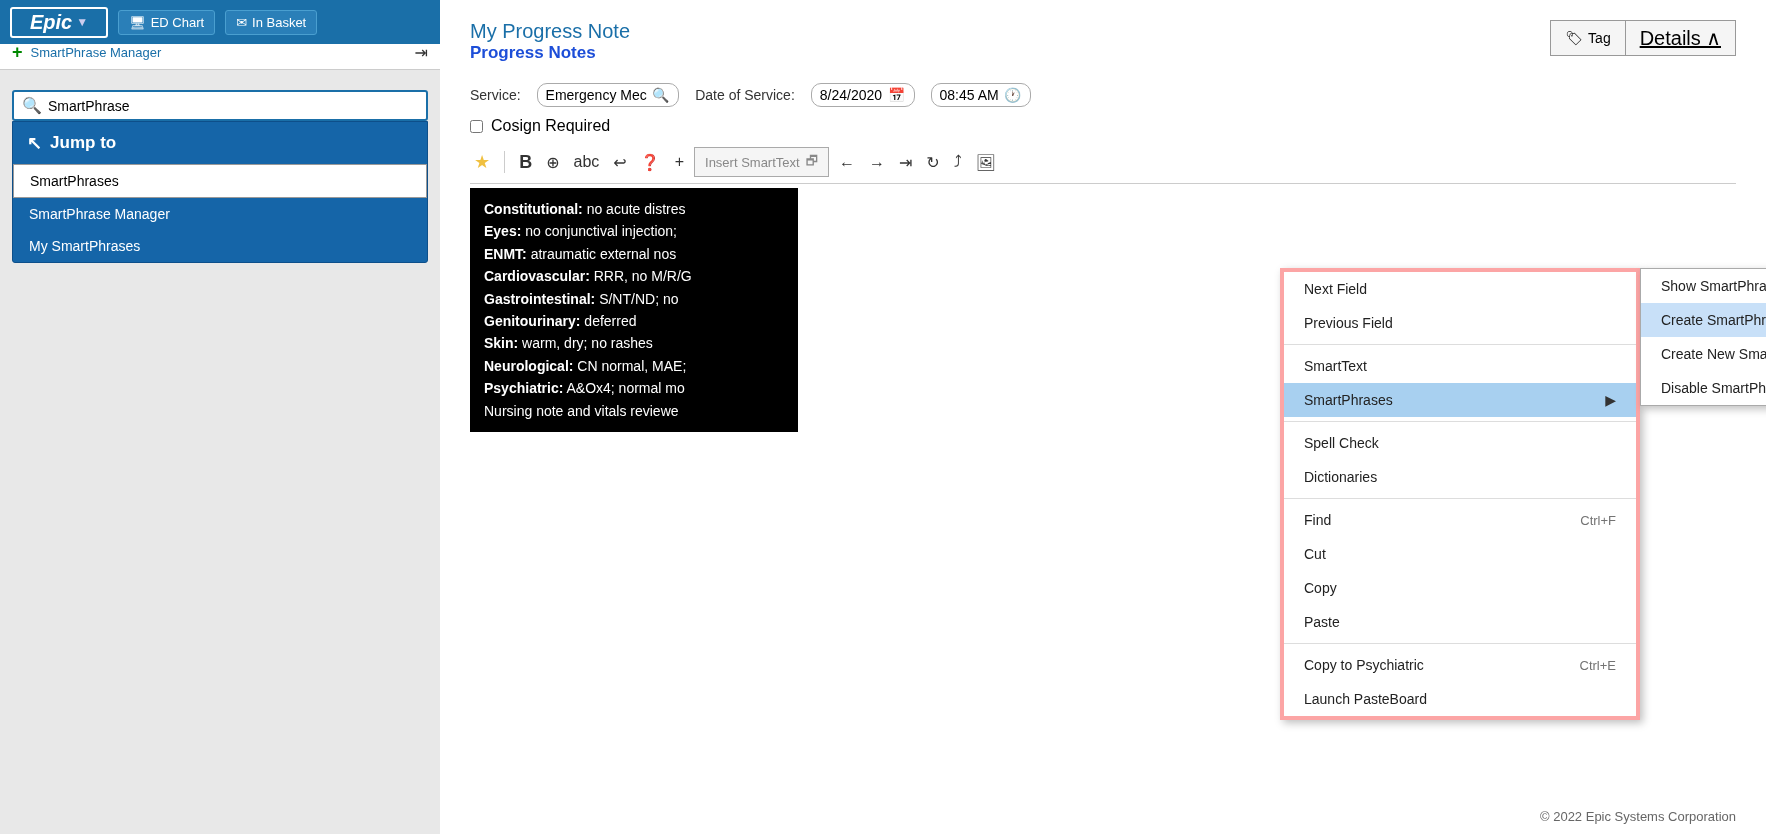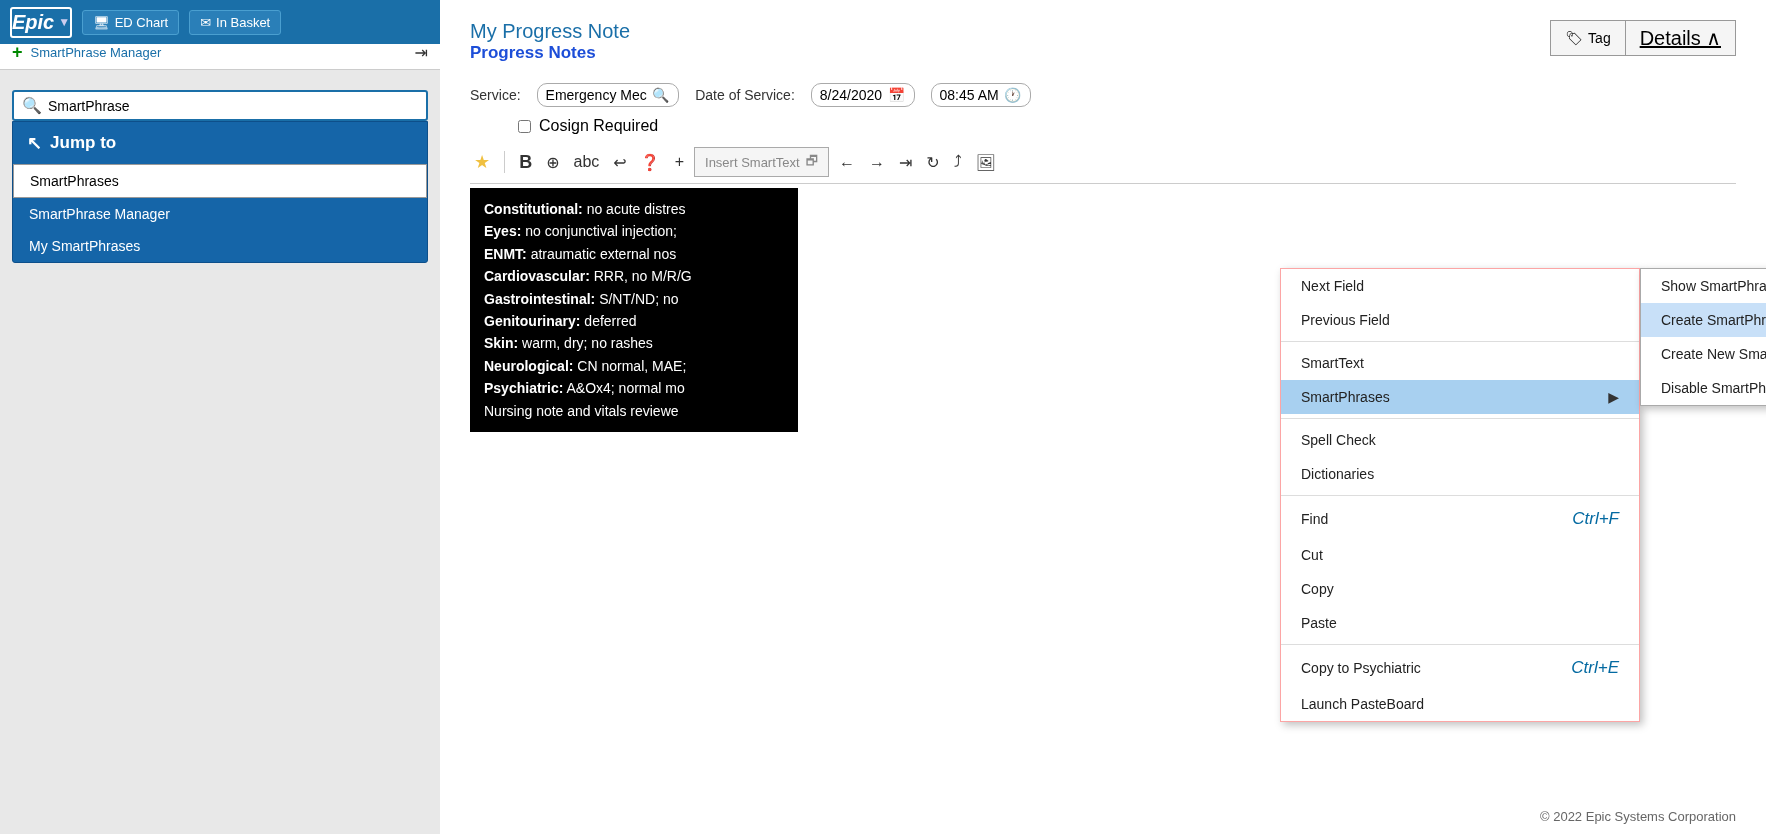--- a/index.html
+++ b/index.html
@@ -23,21 +23,21 @@
       position: absolute;
       top: 0; left: 0;
       width: 440px;
     }
     .epic-logo {
       background: #1a6fa8;
       color: #fff;
       font-weight: bold;
       font-style: italic;
       font-size: 20px;
-      padding: 2px 0;
+      padding: 2px 18px;
       border: 2px solid #fff;
       border-radius: 3px;
       display: flex;
       align-items: center;
       gap: 4px;
     }
     .epic-logo .dropdown-arrow {
       font-size: 12px;
       color: #cce;
     }
@@ -223,21 +223,20 @@
       display: flex;
       align-items: center;
       gap: 6px;
       background: #fff;
     }
     .cosign-row {
       display: flex;
       align-items: center;
       gap: 8px;
       margin-bottom: 12px;
-      margin-left: 48px;
     }
 
     
     .editor-toolbar {
       display: flex;
       align-items: center;
       gap: 6px;
       margin-bottom: 4px;
       border-bottom: 1px solid #ccc;
       padding-bottom: 6px;
@@ -282,41 +281,40 @@
     .editor-content .bold-label {
       font-weight: bold;
     }
 
     
     .context-menu {
       position: absolute;
       top: 268px;
       left: 840px;
       background: #fff;
-      border: 1px solid #fca5a5;
+      border: 4px solid #fca5a5;
       box-shadow: 3px 3px 8px rgba(0,0,0,0.25);
       width: 360px;
       z-index: 100;
     }
     .context-menu-item {
       padding: 9px 20px;
       font-size: 14px;
       color: #222;
       cursor: pointer;
       display: flex;
       justify-content: space-between;
       align-items: center;
     }
     .context-menu-item.highlighted {
       background: #a8d0f0;
     }
     .context-menu-item .shortcut {
-      color: #0369a1;
-      font-size: 17px;
-      font-style: italic;
+      color: #737373;
+      font-size: 13px;
     }
     .context-menu-item .arrow {
       color: #333;
       font-size: 14px;
     }
     .context-menu-divider {
       height: 1px;
       background: #ddd;
       margin: 4px 0;
     }

